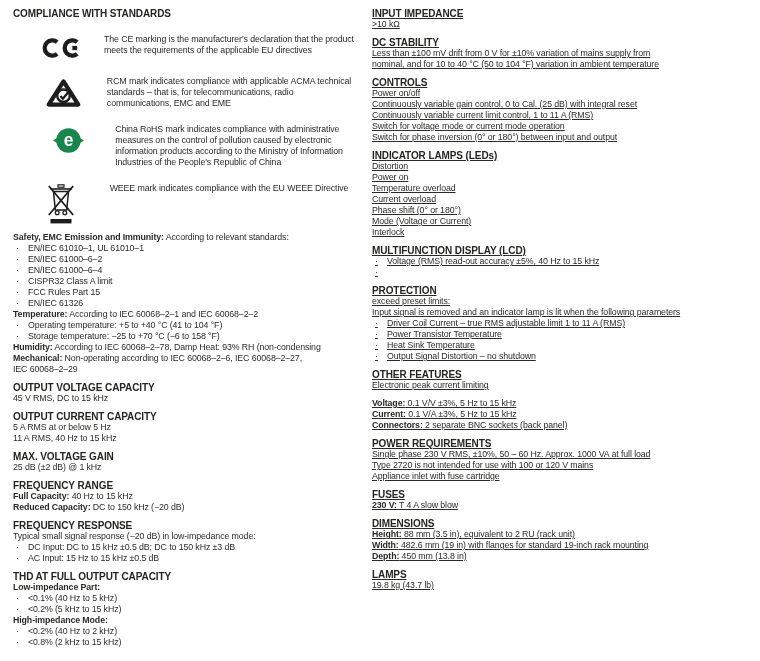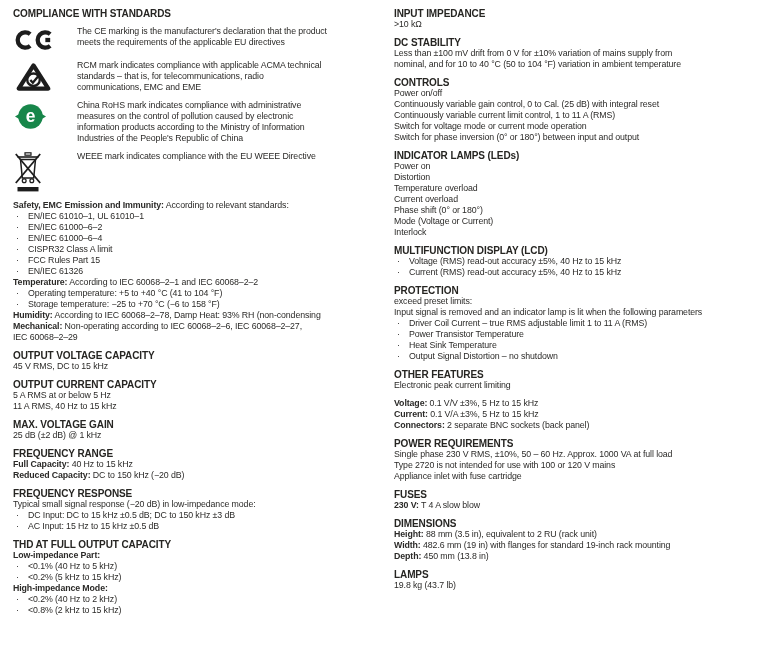--- a/index.html
+++ b/index.html
@@ -5,31 +5,31 @@
   html,body{margin:0;padding:0;background:#ffffff;}
   body{
     width:760px;height:661px;overflow:hidden;
     font-family:"Liberation Sans",sans-serif;
     font-size:8.8px;line-height:11px;color:#2b2a28;
     letter-spacing:-0.1px;
   }
   .page{position:relative;width:760px;height:661px;background:#fff;}
   .col{position:absolute;top:8px;}
   .col-left{left:13px;width:368px;}
-  .col-right{left:394px;width:360px;}
+  .col-right{left:372px;width:360px;text-decoration:underline;}
   .section{margin:0 0 7px 0;}
   .section h3{
     margin:0;font-size:10px;line-height:11px;font-weight:bold;color:#262522;
     letter-spacing:-0.1px;
   }
   .line{white-space:pre;margin:0;}
   .line b{font-weight:bold;}
   .bullet{display:flex;}
   .dot{flex:none;width:12px;padding-left:3px;color:#2b2a28;}
-  .comp-row{display:flex;margin-top:7px;}
+  .comp-row{display:flex;margin-top:15px;justify-content:center;}
   .comp-icon{flex:none;width:62px;padding-top:1px;padding-left:2px;}
   .comp-text{white-space:pre;}
   svg{display:block;}
 </style>
 </head>
 <body>
 
 <div class="page">
   <div class="col col-left">
     <section class="section">
@@ -154,32 +154,32 @@
         <section class="section">
           <h3>CONTROLS</h3>
           <div class="line"><span>Power on/off</span></div>
           <div class="line"><span>Continuously variable gain control, 0 to Cal. (25 dB) with integral reset</span></div>
           <div class="line"><span>Continuously variable current limit control, 1 to 11 A (RMS)</span></div>
           <div class="line"><span>Switch for voltage mode or current mode operation</span></div>
           <div class="line"><span>Switch for phase inversion (0° or 180°) between input and output</span></div>
         </section>
         <section class="section">
           <h3>INDICATOR LAMPS (LEDs)</h3>
+          <div class="line"><span>Distortion</span></div>
           <div class="line"><span>Power on</span></div>
-          <div class="line"><span>Distortion</span></div>
           <div class="line"><span>Temperature overload</span></div>
           <div class="line"><span>Current overload</span></div>
           <div class="line"><span>Phase shift (0° or 180°)</span></div>
           <div class="line"><span>Mode (Voltage or Current)</span></div>
           <div class="line"><span>Interlock</span></div>
         </section>
         <section class="section">
           <h3>MULTIFUNCTION DISPLAY (LCD)</h3>
           <div class="line bullet"><span class="dot">·</span><span>Voltage (RMS) read-out accuracy ±5%, 40 Hz to 15 kHz</span></div>
-          <div class="line bullet"><span class="dot">·</span><span>Current (RMS) read-out accuracy ±5%, 40 Hz to 15 kHz</span></div>
+          <div class="line bullet"><span class="dot">·</span></div>
         </section>
         <section class="section">
           <h3>PROTECTION</h3>
           <div class="line"><span>exceed preset limits:</span></div>
           <div class="line"><span>Input signal is removed and an indicator lamp is lit when the following parameters</span></div>
           <div class="line bullet"><span class="dot">·</span><span>Driver Coil Current – true RMS adjustable limit 1 to 11 A (RMS)</span></div>
           <div class="line bullet"><span class="dot">·</span><span>Power Transistor Temperature</span></div>
           <div class="line bullet"><span class="dot">·</span><span>Heat Sink Temperature</span></div>
           <div class="line bullet"><span class="dot">·</span><span>Output Signal Distortion – no shutdown</span></div>
         </section>

